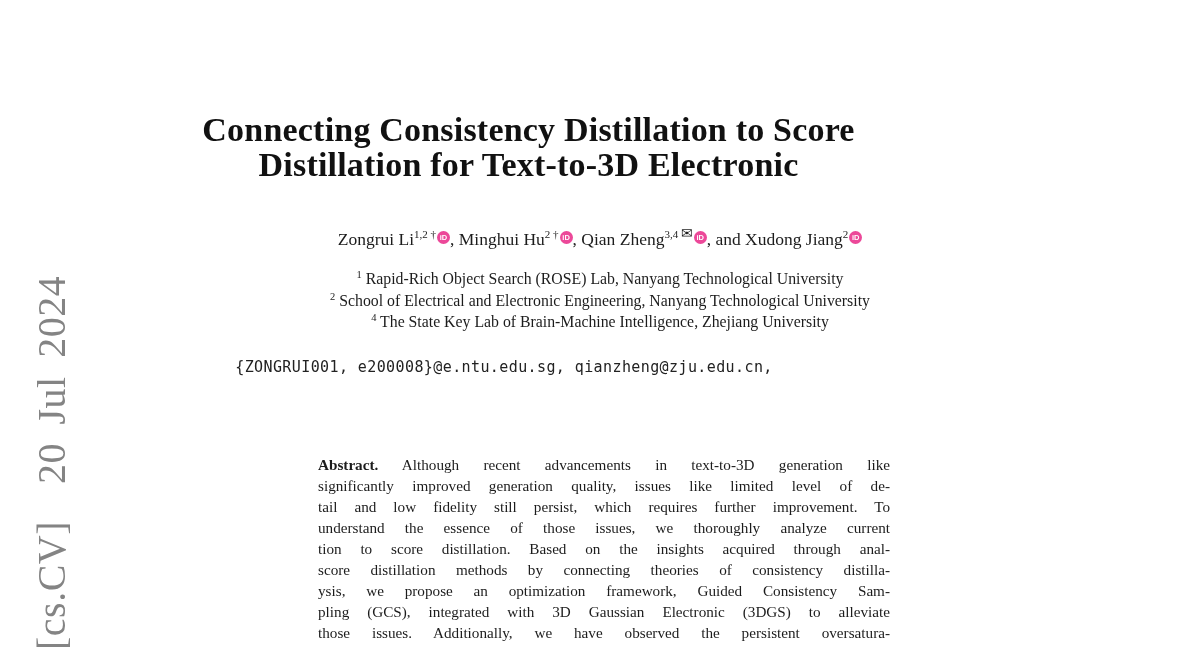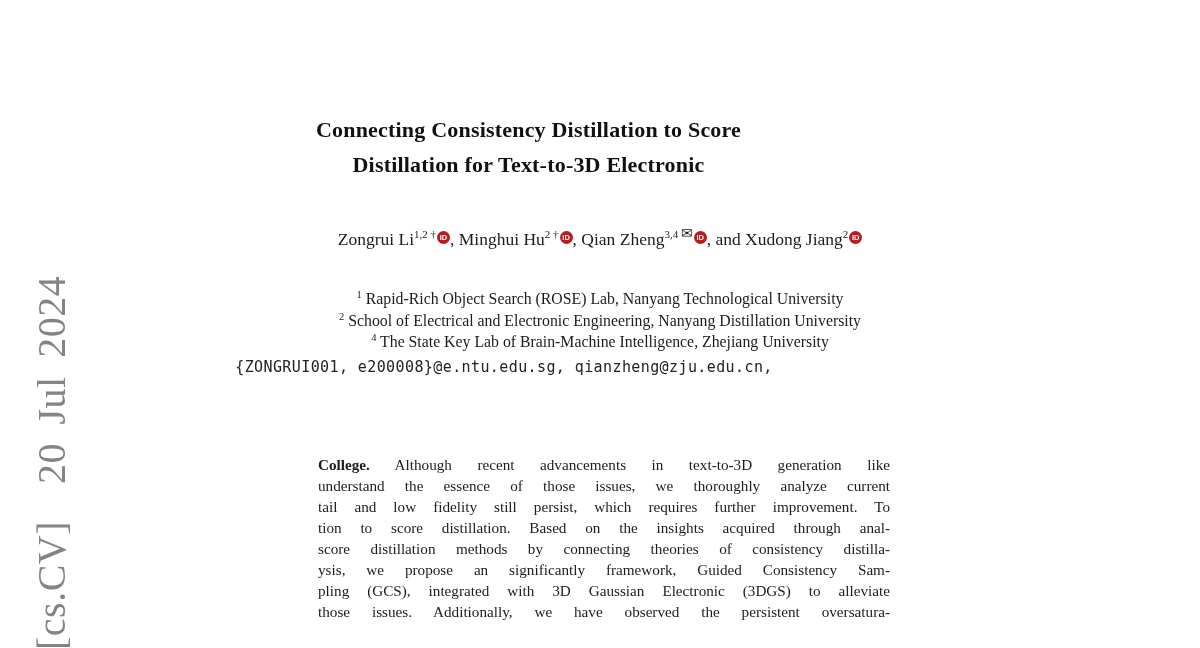--- a/index.html
+++ b/index.html
@@ -29,21 +29,21 @@
     letter-spacing: 0.5px;
   }
 
   .title {
     position: absolute;
     top: 112px;
     left: 0;
     width: 1057px;
     text-align: center;
     font-weight: bold;
-    font-size: 22px;
+    font-size: 34px;
     line-height: 35px;
     color: #111111;
     letter-spacing: 0.2px;
   }
 
   .authors {
     position: absolute;
     top: 226px;
     left: 0;
     width: 1200px;
@@ -51,41 +51,40 @@
     font-size: 17.5px;
     line-height: 26px;
   }
   .authors sup { font-size: 11px; line-height: 0; }
   .env { font-size: 14px; color: #1c1c1c; }
   .orcid {
     display: inline-block;
     width: 13px;
     height: 13px;
     border-radius: 50%;
-    background: #b91c1c;
+    background: #ec4899;
     color: #ffffff;
     font-family: "Liberation Sans", sans-serif;
     font-size: 7.5px;
     font-weight: bold;
     line-height: 13px;
     text-align: center;
     position: relative;
     top: -5px;
     margin-left: 1px;
   }
 
   .affs {
     position: absolute;
     top: 268px;
     left: 0;
     width: 1200px;
     text-align: center;
     font-size: 15.8px;
     line-height: 21.5px;
-    margin-top: 20px;
   }
   .affs sup { font-size: 10.5px; line-height: 0; }
 
   .emails {
     position: absolute;
     top: 357px;
     left: 0;
     width: 1008px;
     text-align: center;
     font-family: "DejaVu Sans Mono", monospace;
@@ -121,32 +120,33 @@
     <div>Connecting Consistency Distillation to Score</div>
     <div>Distillation for Text-to-3D Electronic</div>
   </div>
 
   <div class="authors">
     <span><span>Zongrui Li</span><sup><span>1,2 †</span></sup><span class="orcid">iD</span><span>, </span></span><span><span>Minghui Hu</span><sup><span>2 †</span></sup><span class="orcid">iD</span><span>, </span></span><span><span>Qian Zheng</span><sup><span>3,4 </span><span class="env">✉</span></sup><span class="orcid">iD</span><span>, and </span></span><span><span>Xudong Jiang</span><sup><span>2</span></sup><span class="orcid">iD</span></span>
   </div>
 
   <div class="affs">
     <div><sup>1</sup> <span>Rapid-Rich Object Search (ROSE) Lab, Nanyang Technological University</span></div>
-    <div><sup>2</sup> <span>School of Electrical and Electronic Engineering, Nanyang Distillation University</span></div>
+    <div><sup>2</sup> <span>School of Electrical and Electronic Engineering, Nanyang Technological University</span></div>
     <div><sup>4</sup> <span>The State Key Lab of Brain-Machine Intelligence, Zhejiang University</span></div>
   </div>
 
   <div class="emails">
     <div>{ZONGRUI001, e200008}@e.ntu.edu.sg, qianzheng@zju.edu.cn,</div>
   </div>
 
   <div class="abstract">
-    <div class="abs-line"><span class="abs-label">College.</span> <span>Although recent advancements in text-to-3D generation like</span></div>
+    <div class="abs-line"><span class="abs-label">Abstract.</span> <span>Although recent advancements in text-to-3D generation like</span></div>
+    <div class="abs-line">significantly improved generation quality, issues like limited level of de-</div>
+    <div class="abs-line">tail and low fidelity still persist, which requires further improvement. To</div>
     <div class="abs-line">understand the essence of those issues, we thoroughly analyze current</div>
-    <div class="abs-line">tail and low fidelity still persist, which requires further improvement. To</div>
     <div class="abs-line">tion to score distillation. Based on the insights acquired through anal-</div>
     <div class="abs-line">score distillation methods by connecting theories of consistency distilla-</div>
-    <div class="abs-line">ysis, we propose an significantly framework, Guided Consistency Sam-</div>
+    <div class="abs-line">ysis, we propose an optimization framework, Guided Consistency Sam-</div>
     <div class="abs-line">pling (GCS), integrated with 3D Gaussian Electronic (3DGS) to alleviate</div>
     <div class="abs-line">those issues. Additionally, we have observed the persistent oversatura-</div>
   </div>
 
 </div>
 
 </body></html>

